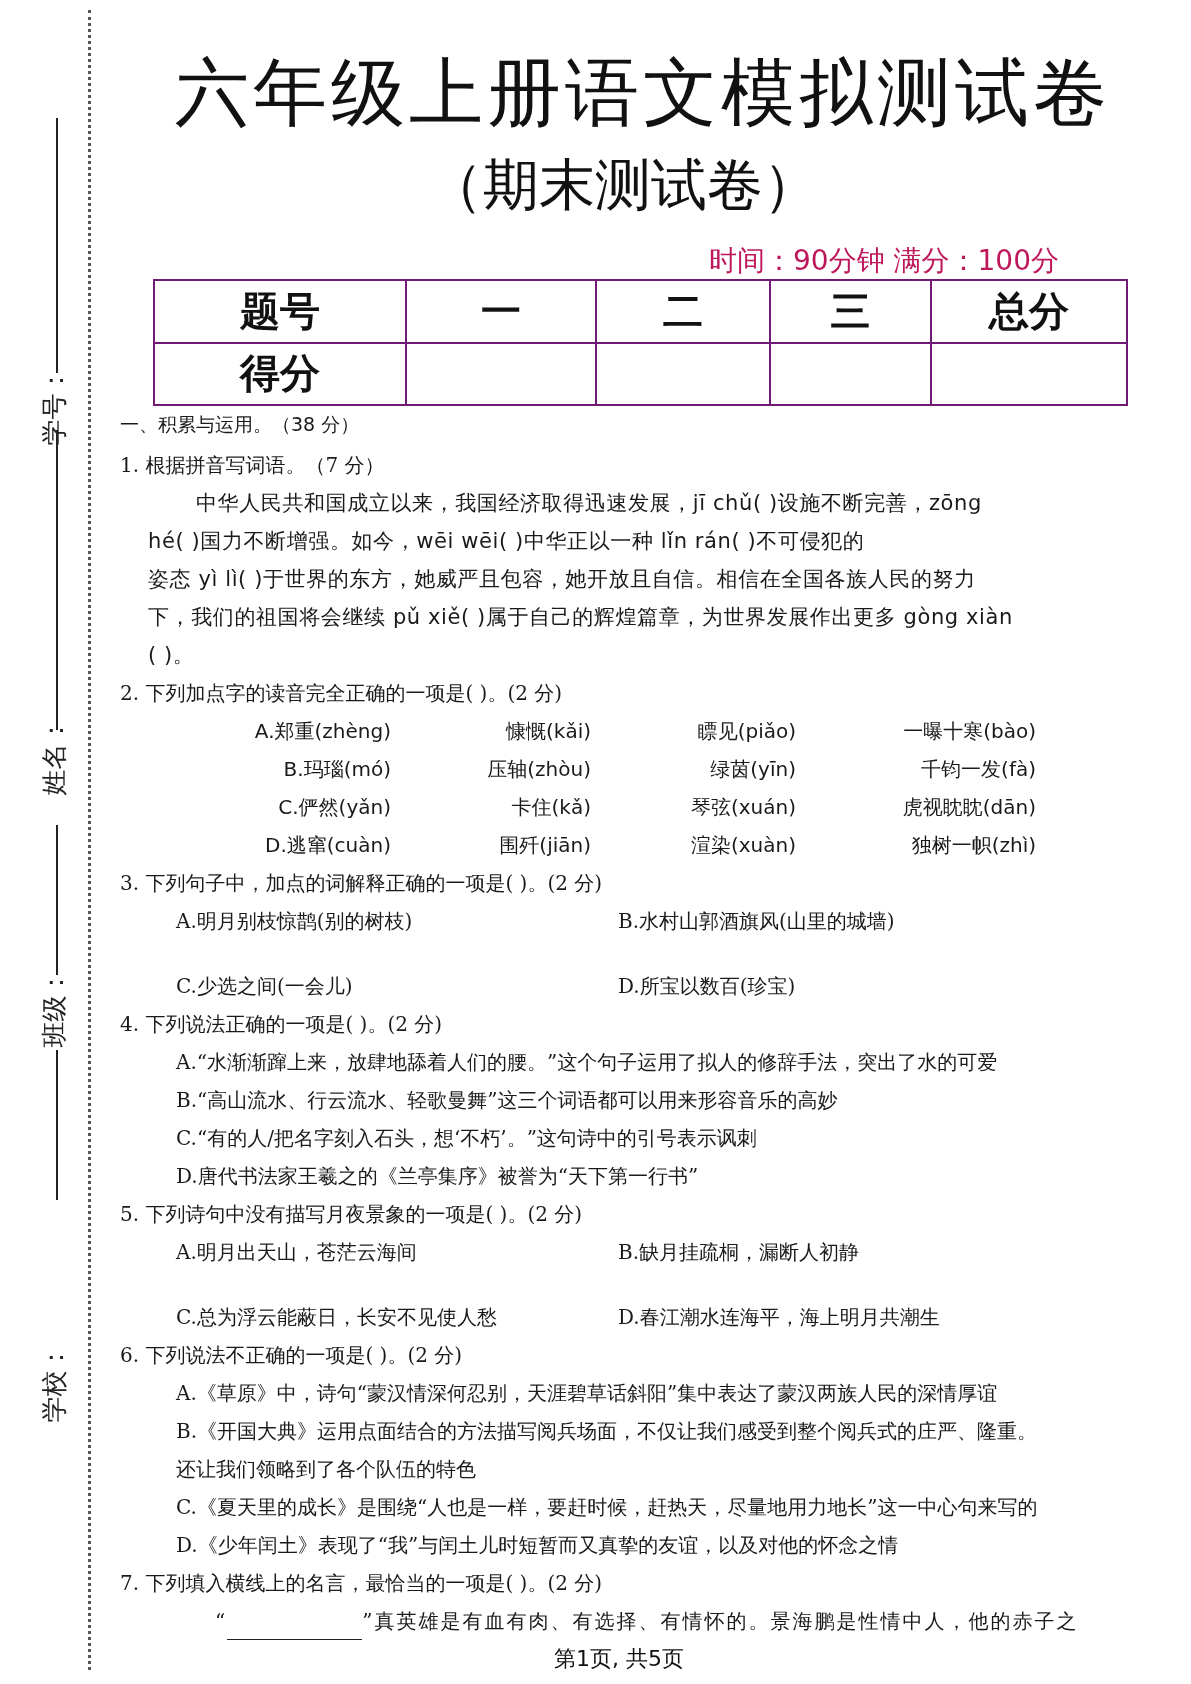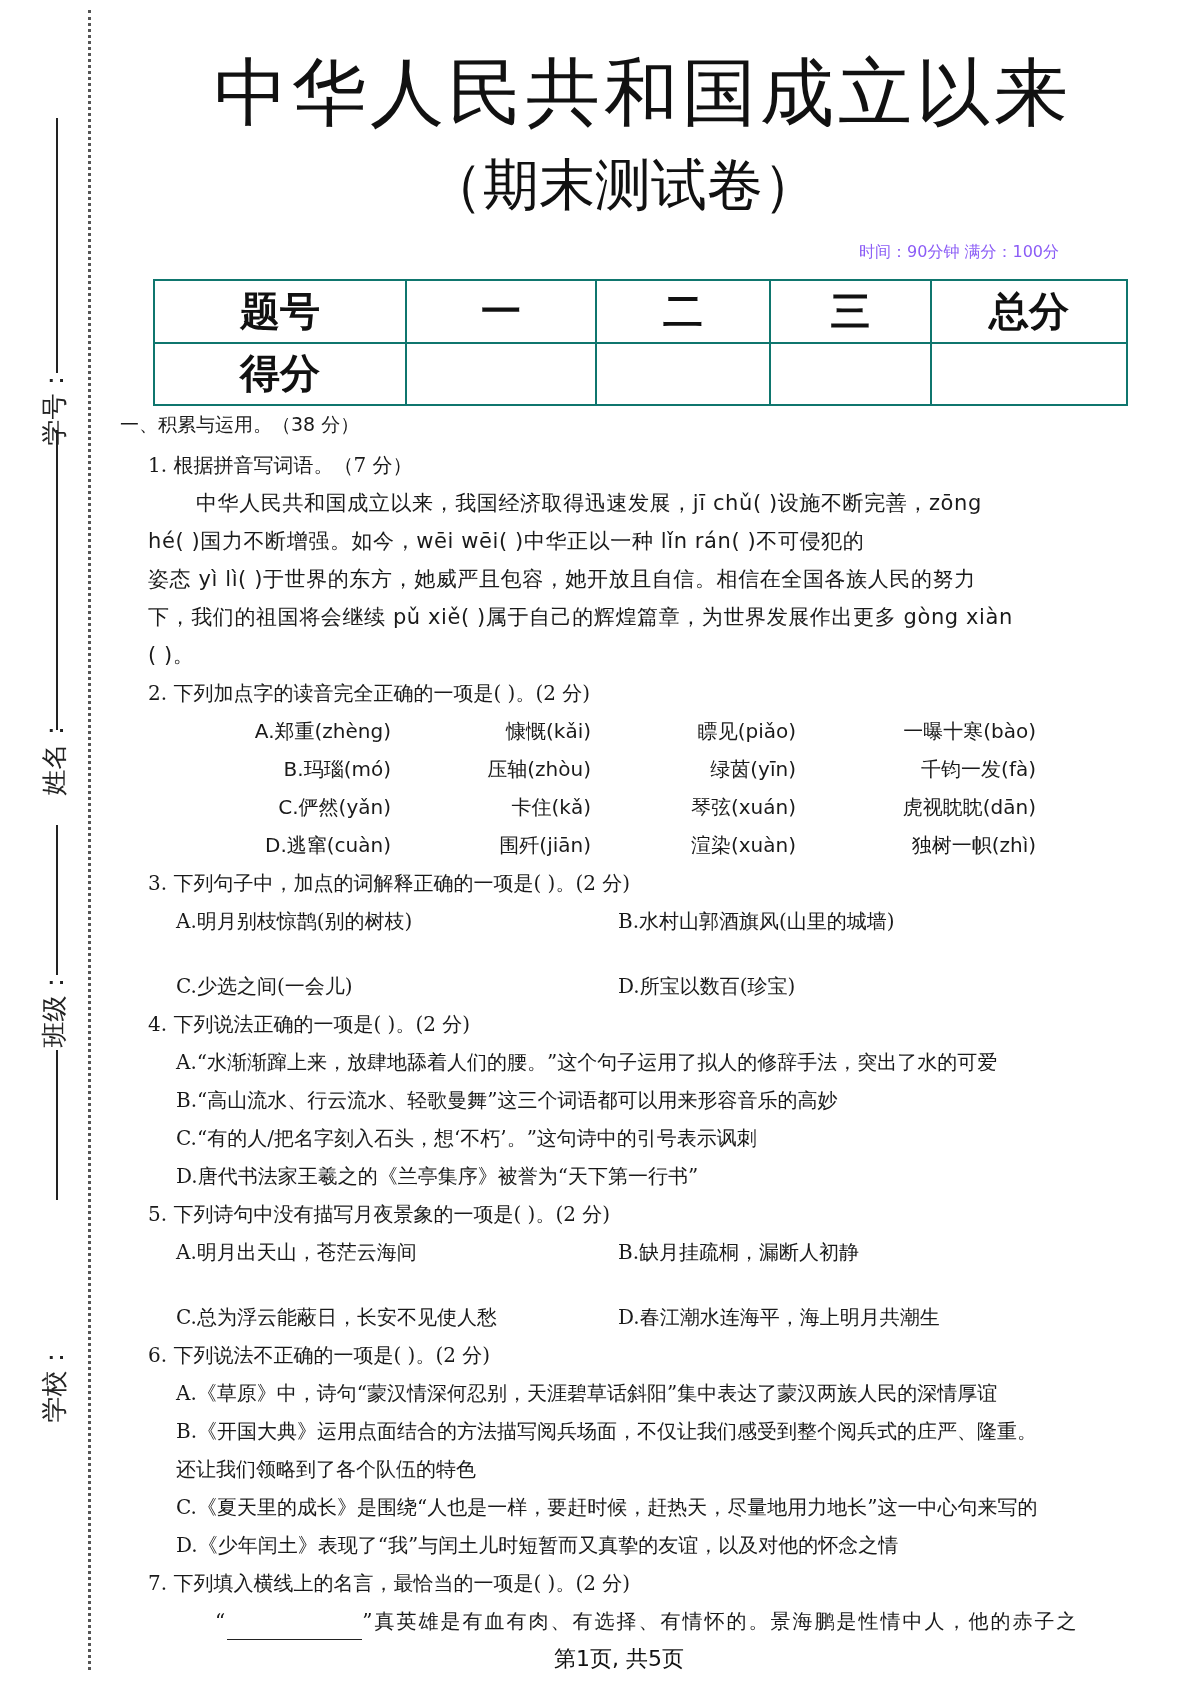--- a/index.html
+++ b/index.html
@@ -26,43 +26,43 @@
   .title {
     position: absolute; left: 0; right: 0; top: 44px; padding-left: 95px;
     text-align: center; font-size: 74px; letter-spacing: 4px; font-weight: normal;
     font-family: "DejaVu Sans", sans-serif; color: #111;
   }
   .subtitle {
     position: absolute; left: 0; right: 0; top: 148px; padding-left: 55px;
     text-align: center; font-size: 56px; color: #111;
   }
   .meta {
-    position: absolute; right: 132px; top: 242px; font-size: 16px; color: #8b5cf6;
+    position: absolute; right: 132px; top: 242px; font-size: 28px; color: #be185d;
   }
 
   
   table.score {
     position: absolute; left: 153px; top: 279px; width: 975px; height: 127px;
     border-collapse: collapse;
   }
   table.score td {
-    border: 2px solid #0f766e; text-align: center; font-size: 40px;
+    border: 2px solid #701a75; text-align: center; font-size: 40px;
     font-family: "DejaVu Serif", serif; font-weight: bold; color: #111;
   }
   table.score td.hdr { font-weight: bold; }
 
   
   .content {
     position: absolute; left: 120px; top: 408px; width: 1000px;
     font-size: 20px; line-height: 38px;
   }
   .section {
     font-size: 19px; line-height: 32px; margin-bottom: 6px;
   }
-  .q { margin-left: 28px; font-family: "DejaVu Serif", serif; font-size: 20px; }
+  .q { font-family: "DejaVu Serif", serif; font-size: 20px; }
   .q-head { height: 38px; line-height: 38px; }
   .para { margin-left: 28px; font-size: 21px; line-height: 38px; }
   .para .line { height: 38px; white-space: nowrap; letter-spacing: 0.6px; }
   .para .indent { padding-left: 48px; }
   .opt { margin-left: 56px; height: 38px; line-height: 38px; white-space: nowrap; font-family: "DejaVu Serif", serif; }
   .grid4 { margin-left: 56px; display: grid; grid-template-columns: 215px 200px 205px 240px; text-align: right; }
   .grid4 div { height: 38px; line-height: 38px; white-space: nowrap; }
   .grid2 { margin-left: 56px; display: grid; grid-template-columns: 415px 500px; gap: 27px; }
   .grid2 div { height: 38px; line-height: 38px; white-space: nowrap; font-family: "DejaVu Serif", serif; }
   .cont { margin-left: 56px; height: 38px; line-height: 38px; white-space: nowrap; font-family: "DejaVu Serif", serif; }
@@ -89,21 +89,21 @@
 </div>
 <div class="margin-field" style="top:825px;">
   <div class="rule" style="top:0; height:150px;"></div>
   <div class="label" style="top:185px;">班级：</div>
 </div>
 <div class="margin-field" style="top:1050px;">
   <div class="rule" style="top:0; height:150px;"></div>
   <div class="label" style="top:335px;">学校：</div>
 </div>
 
-<div class="title">中华人民共和国成立以来</div>
+<div class="title">六年级上册语文模拟测试卷</div>
 <div class="subtitle">（期末测试卷）</div>
 <div class="meta">时间：90分钟  满分：100分</div>
 
 <table class="score">
   <tbody>
       <tr>
     <td style="width:248px;" class="hdr">题号</td>
     <td style="width:186px;">一</td>
     <td style="width:170px;">二</td>
     <td style="width:157px;">三</td>

